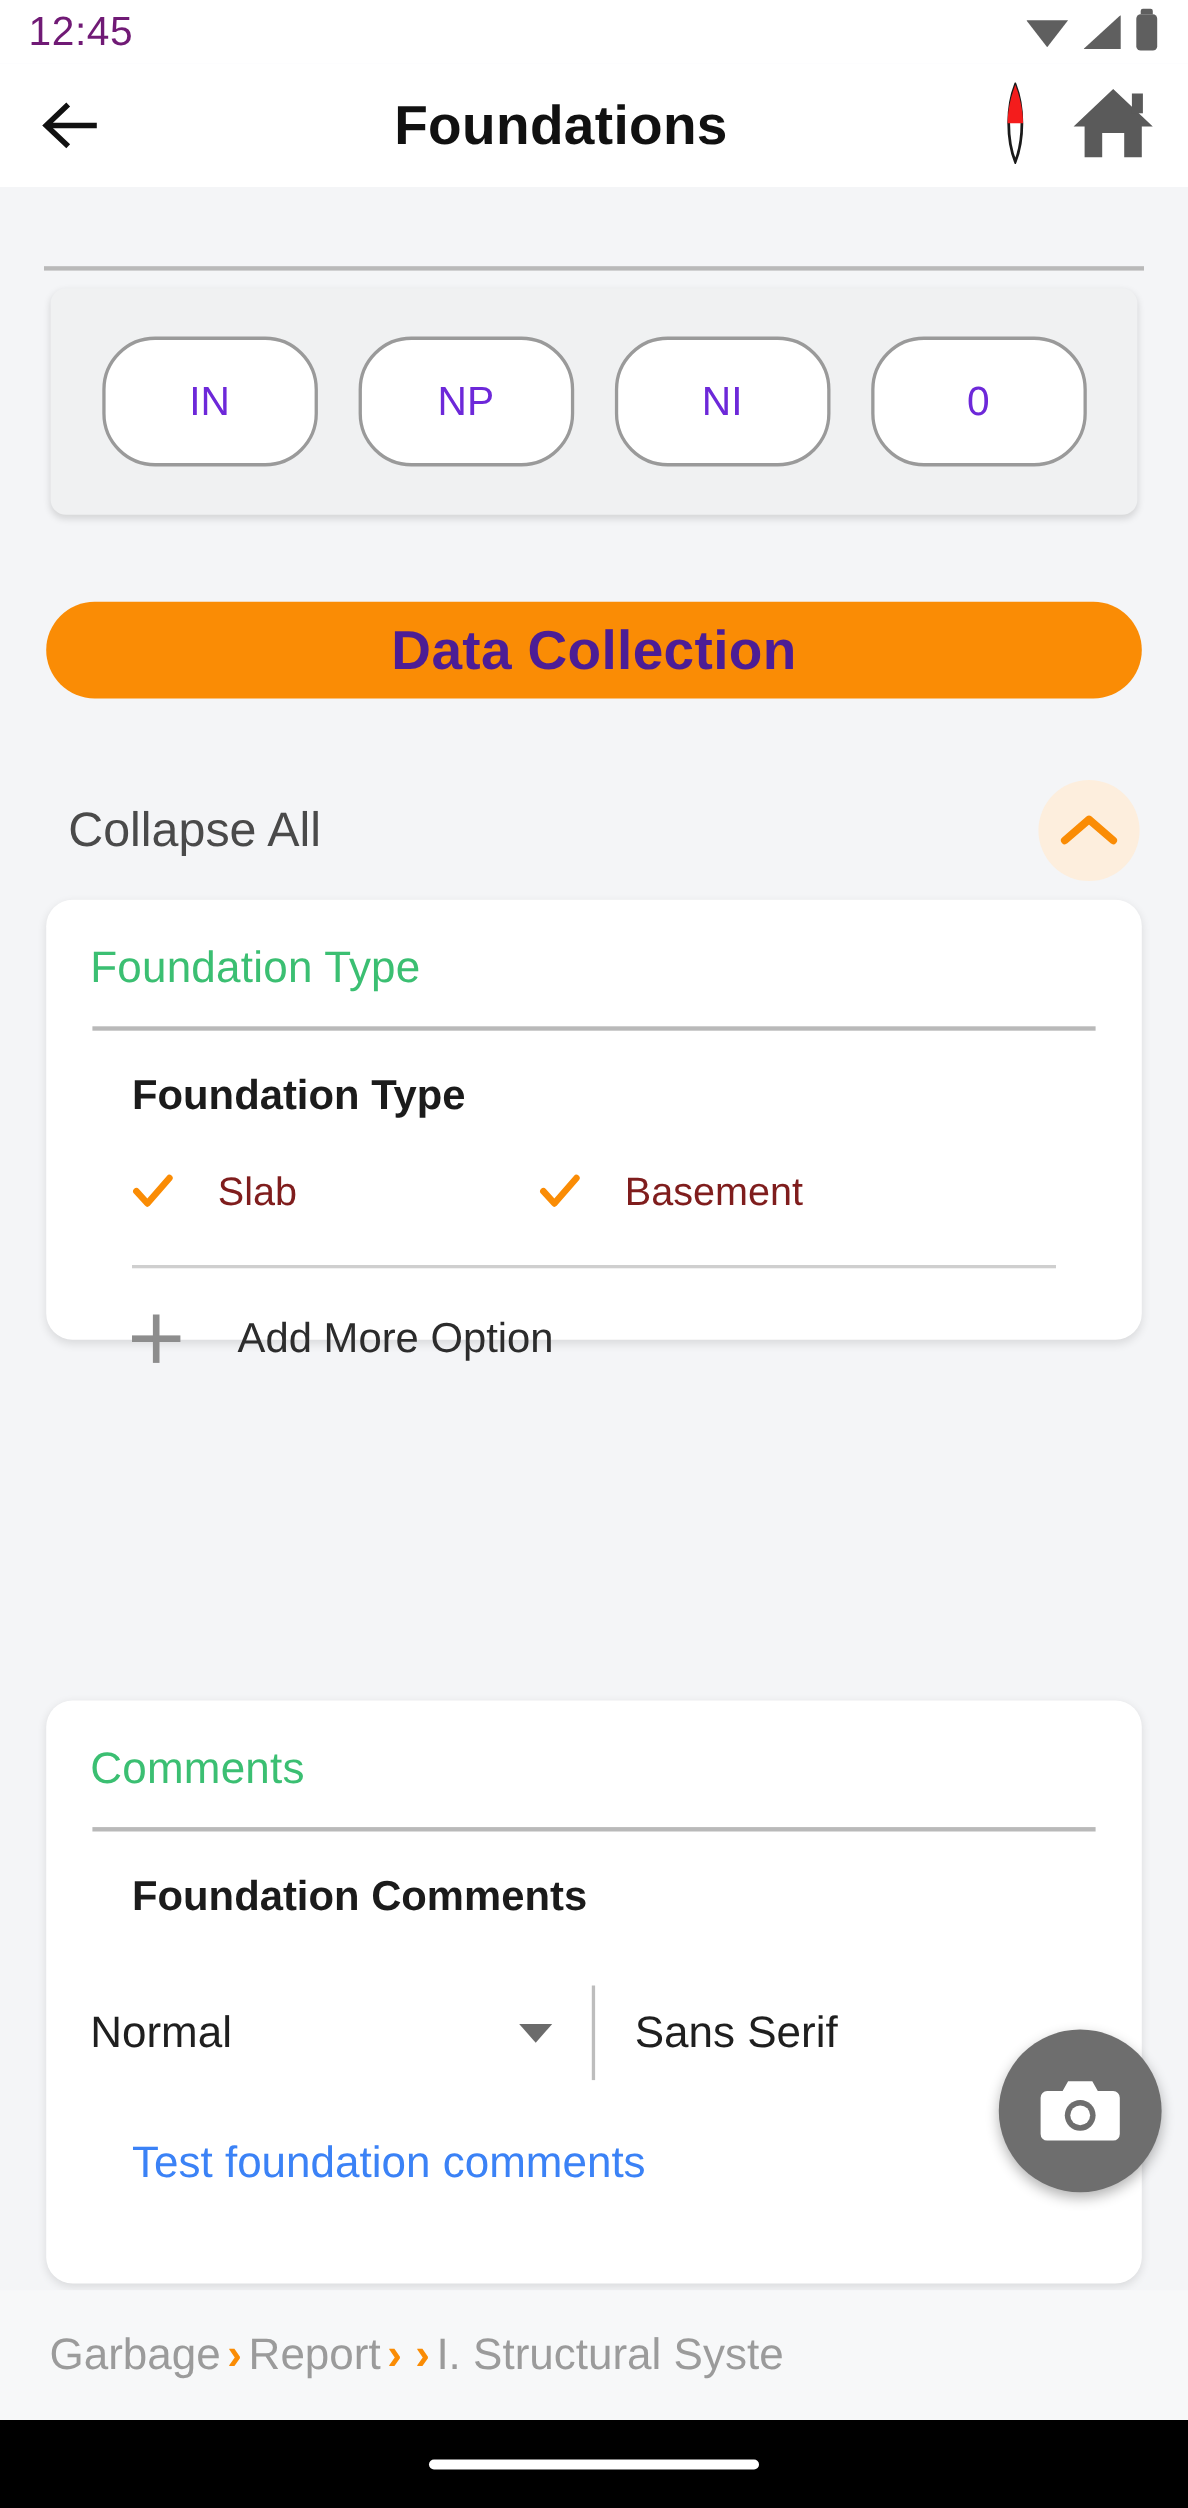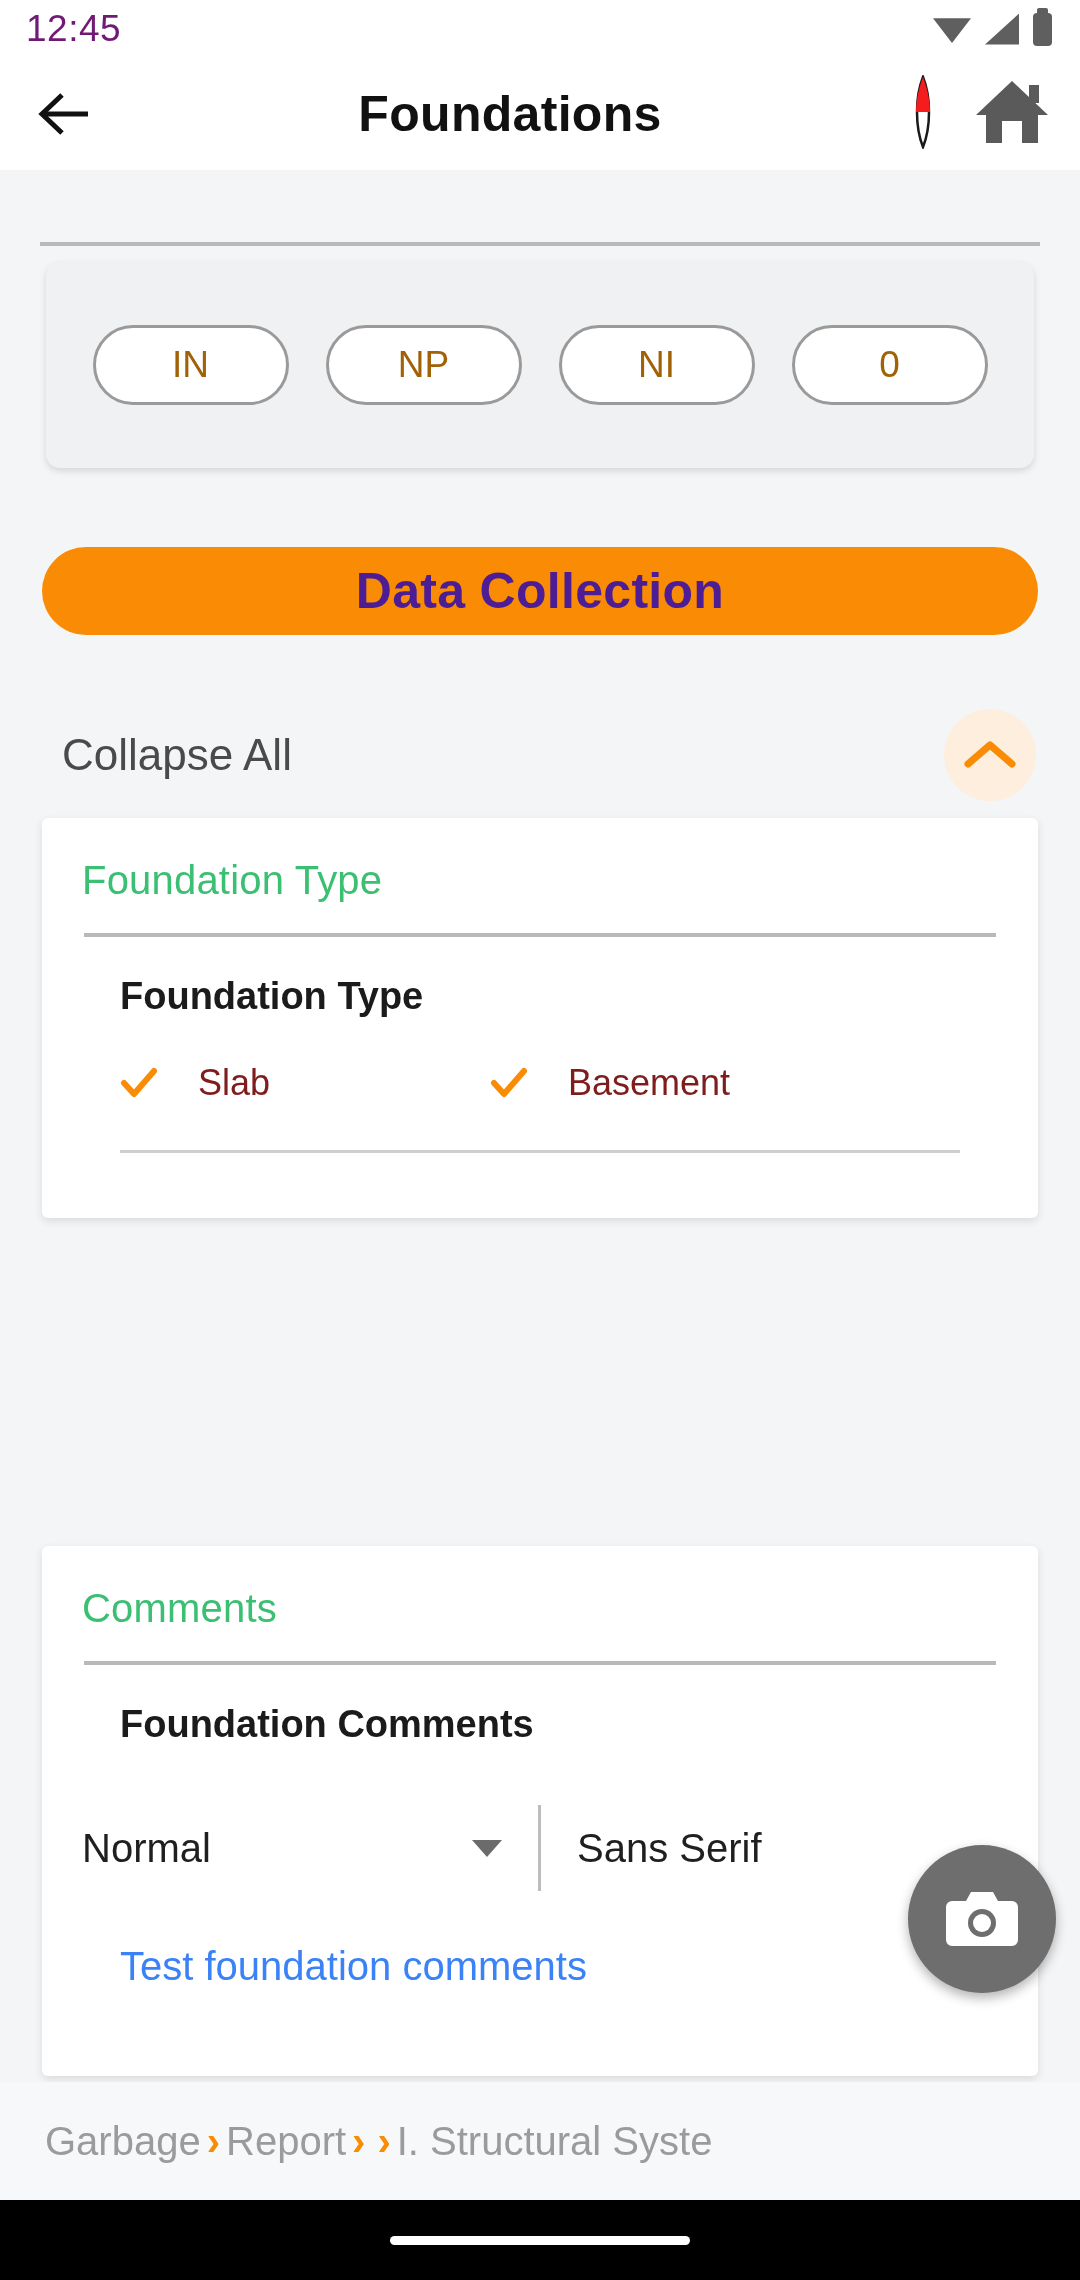--- a/index.html
+++ b/index.html
@@ -59,22 +59,22 @@
 
   
   .pill-panel {
     position: absolute; top: 262px; left: 46px; width: 988px; height: 206px;
     background: #f0f1f2; border-radius: 14px;
     box-shadow: 0 3px 7px rgba(0,0,0,0.13);
     display: flex; align-items: center; justify-content: space-around;
     padding: 0 28px;
   }
   .pill {
-    width: 196px; height: 80px; border: 3px solid #9a9a9a; border-radius: 48px;
-    background: #ffffff; color: #a16207; font-size: 37px;
+    width: 196px; height: 118px; border: 3px solid #9a9a9a; border-radius: 48px;
+    background: #ffffff; color: #6d28d9; font-size: 37px;
     display: flex; align-items: center; justify-content: center; cursor: pointer;
   }
 
   
   .data-collection-btn {
     position: absolute; top: 547px; left: 42px; width: 996px; height: 88px;
     background: #fa8c05; border-radius: 54px; color: #4c1d95;
     font-size: 50px; font-weight: bold; letter-spacing: 0.3px;
     display: flex; align-items: center; justify-content: center; cursor: pointer;
     border: none;
@@ -89,21 +89,21 @@
   .collapse-label { font-size: 44px; color: #4a4a4a; }
   .collapse-toggle {
     width: 92px; height: 92px; border-radius: 50%;
     background: #fdeedd; display: flex; align-items: center; justify-content: center;
     cursor: pointer;
   }
 
   
   .card {
     position: absolute; left: 42px; width: 996px;
-    background: #ffffff; border-radius: 6px;
+    background: #ffffff; border-radius: 24px;
     box-shadow: 0 3px 9px rgba(0,0,0,0.11);
   }
   #card-foundation-type { top: 818px; height: 400px; }
   #card-comments { top: 1546px; height: 530px; overflow: hidden; }
 
   .card-title {
     font-size: 40px; color: #3bbf72; padding: 40px 0 0 40px; letter-spacing: 0.2px;
   }
   .card-rule {
     height: 4px; background: #b9b9b9; margin: 30px 42px 0 42px;
@@ -251,20 +251,24 @@
       <div class="option">
         <svg class="check-icon" viewBox="0 0 38 38">
           <path d="M4 19 L14 30 L34 7" fill="none" stroke="#fa8c05" stroke-width="6" stroke-linecap="round" stroke-linejoin="round"></path>
         </svg>
         <span class="option-label">Basement</span>
       </div>
     </div>
 
     <div class="inner-rule"></div>
 
+    <div class="add-more-row">
+      <span class="plus-icon"></span>
+      <span class="add-more-label">Add More Option</span>
+    </div>
   </div>
 
   <div class="card" id="card-comments">
     <div class="card-title">Comments</div>
     <div class="card-rule"></div>
     <div class="card-subtitle">Foundation Comments</div>
 
     <div class="editor-toolbar">
       <div class="toolbar-select">
         <span class="toolbar-select-value">Normal</span>

